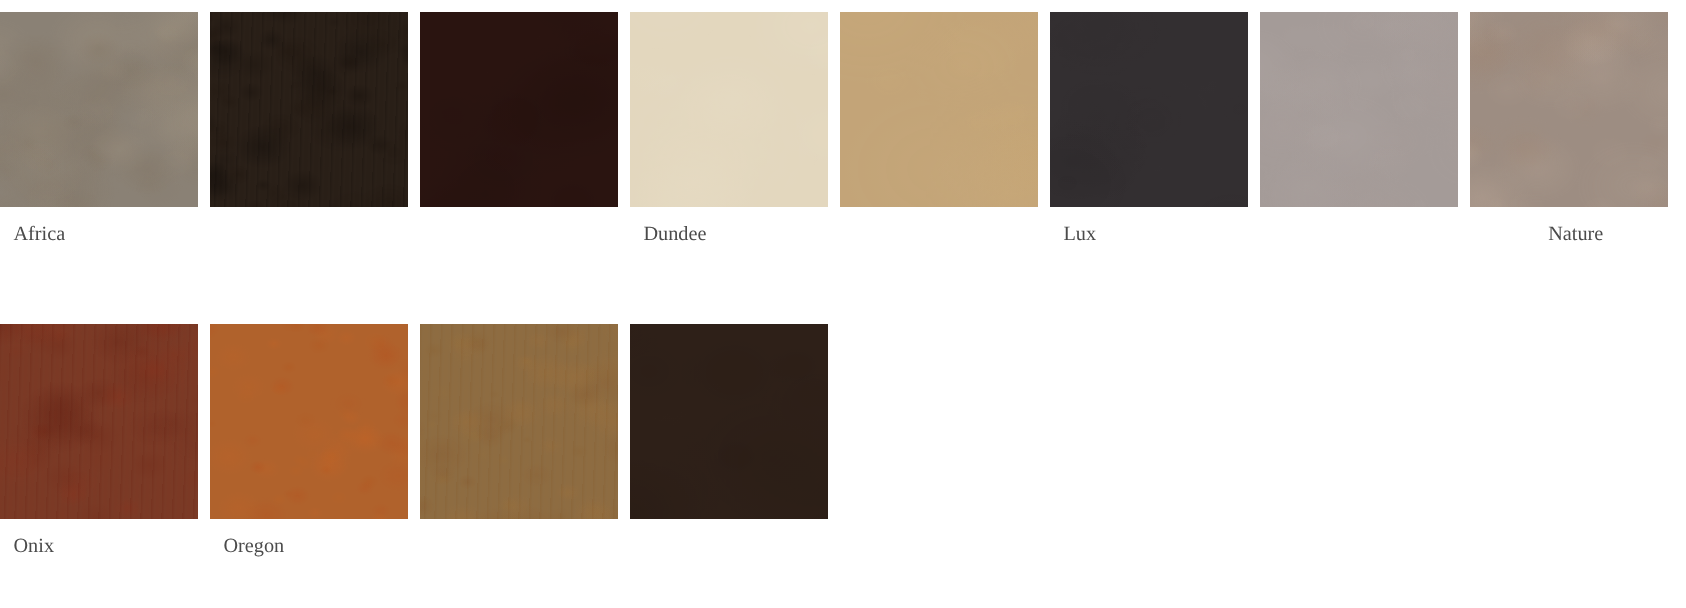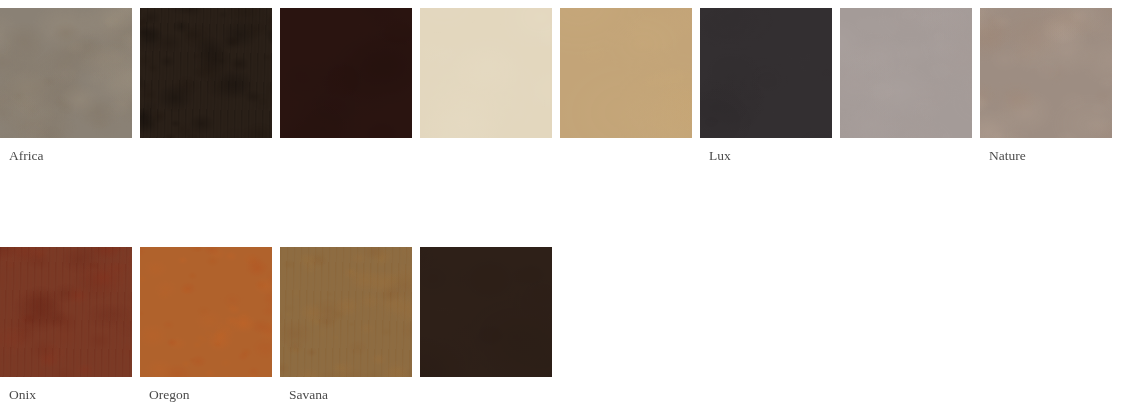--- a/index.html
+++ b/index.html
@@ -18,29 +18,29 @@
     position: relative;
     width: 1124px;
     height: 405px;
   }
   .swatch-row {
     display: flex;
     flex-direction: row;
     align-items: flex-start;
   }
   #row-0 { position: absolute; left: 0px; top: 8px; }
-  #row-1 { position: absolute; left: 0px; top: 247px; }
+  #row-1 { position: absolute; left: 0px; top: 216px; }
 
   .swatch-cell {
     width: 132px;
     margin-right: 8px;
     display: flex;
     flex-direction: column;
   }
-  .swatch-cell:last-child { margin-right: 0; }
+  .swatch-cell:last-child { margin-right: 0; align-items: center; }
 
   .swatch-tile {
     width: 132px;
     height: 130px;
     position: relative;
     overflow: hidden;
     background-repeat: repeat;
   }
   .swatch-tile .grain {
     position: absolute;
@@ -86,20 +86,21 @@
         <div class="swatch-tile" style="background-color: rgb(42, 20, 16);">
           <div class="grain" style="background-image: radial-gradient(47.6% 38.1% at 32.6% 93.8%, rgba(25, 10, 8, 0.15) 0%, rgba(25, 10, 8, 0) 70%), radial-gradient(67.5% 54% at 104% 21.3%, rgba(67, 33, 26, 0.09) 0%, rgba(67, 33, 26, 0) 70%), radial-gradient(51.9% 41.5% at 70.6% 46.4%, rgba(67, 33, 26, 0.15) 0%, rgba(67, 33, 26, 0) 70%), radial-gradient(40.8% 32.6% at 5.4% 107.1%, rgba(67, 33, 26, 0.16) 0%, rgba(67, 33, 26, 0) 70%), radial-gradient(71.1% 56.9% at 77.4% 48.5%, rgba(25, 10, 8, 0.14) 0%, rgba(25, 10, 8, 0) 70%), radial-gradient(47.6% 38.1% at 15.1% 51.6%, rgba(67, 33, 26, 0.1) 0%, rgba(67, 33, 26, 0) 70%), radial-gradient(67.5% 54% at 34.8% 72.2%, rgba(25, 10, 8, 0.07) 0%, rgba(25, 10, 8, 0) 70%), radial-gradient(43.6% 34.9% at 84.1% 43.5%, rgba(67, 33, 26, 0.12) 0%, rgba(67, 33, 26, 0) 70%);"></div>
           <div class="grain2" style="background-image: radial-gradient(32.2% 25.8% at 84.6% 19.8%, rgba(67, 33, 26, 0.08) 0%, rgba(67, 33, 26, 0) 70%), radial-gradient(28.4% 22.7% at 77% 97%, rgba(67, 33, 26, 0.1) 0%, rgba(67, 33, 26, 0) 70%), radial-gradient(38.4% 30.7% at 74.5% -4.9%, rgba(25, 10, 8, 0.07) 0%, rgba(25, 10, 8, 0) 70%), radial-gradient(42.7% 34.2% at 42.1% 74.7%, rgba(25, 10, 8, 0.06) 0%, rgba(25, 10, 8, 0) 70%), radial-gradient(23.3% 18.6% at 94.9% 18.5%, rgba(67, 33, 26, 0.06) 0%, rgba(67, 33, 26, 0) 70%), radial-gradient(29.2% 23.4% at 48.4% 53.3%, rgba(67, 33, 26, 0.13) 0%, rgba(67, 33, 26, 0) 70%);"></div>
         </div>
       </div>
       <div class="swatch-cell">
         <div class="swatch-tile" style="background-color: rgb(227, 215, 190);">
           <div class="grain" style="background-image: radial-gradient(84.9% 67.9% at 45.2% 54.5%, rgba(240, 232, 214, 0.04) 0%, rgba(240, 232, 214, 0) 70%), radial-gradient(40.3% 32.2% at 51.4% 44.6%, rgba(240, 232, 214, 0.08) 0%, rgba(240, 232, 214, 0) 70%), radial-gradient(54.2% 43.4% at 28.7% 106.1%, rgba(240, 232, 214, 0.1) 0%, rgba(240, 232, 214, 0) 70%), radial-gradient(45.9% 36.7% at 91.3% 7.2%, rgba(240, 232, 214, 0.11) 0%, rgba(240, 232, 214, 0) 70%), radial-gradient(43.4% 34.7% at 18.2% -3.6%, rgba(240, 232, 214, 0.05) 0%, rgba(240, 232, 214, 0) 70%), radial-gradient(47.6% 38.1% at 32.8% 85.6%, rgba(240, 232, 214, 0.07) 0%, rgba(240, 232, 214, 0) 70%), radial-gradient(83.4% 66.7% at 38.3% 75.1%, rgba(210, 196, 168, 0.07) 0%, rgba(210, 196, 168, 0) 70%);"></div>
           <div class="grain2" style="background-image: radial-gradient(40.5% 32.4% at -6% 44.7%, rgba(210, 196, 168, 0.05) 0%, rgba(210, 196, 168, 0) 70%), radial-gradient(42.4% 33.9% at 101.8% 62.7%, rgba(240, 232, 214, 0.09) 0%, rgba(240, 232, 214, 0) 70%), radial-gradient(26.4% 21.1% at 19.3% 35.3%, rgba(240, 232, 214, 0.06) 0%, rgba(240, 232, 214, 0) 70%), radial-gradient(44.5% 35.6% at 8.8% 108.5%, rgba(210, 196, 168, 0.07) 0%, rgba(210, 196, 168, 0) 70%), radial-gradient(28.2% 22.6% at 100.9% 21.2%, rgba(240, 232, 214, 0.09) 0%, rgba(240, 232, 214, 0) 70%), radial-gradient(33.6% 26.9% at -3.9% 25.8%, rgba(210, 196, 168, 0.07) 0%, rgba(210, 196, 168, 0) 70%);"></div>
         </div>
+        <div class="swatch-label">Dundee</div>
       </div>
       <div class="swatch-cell">
         <div class="swatch-tile" style="background-color: rgb(195, 164, 120);">
           <div class="grain" style="background-image: radial-gradient(76.7% 61.4% at 50.1% 80.4%, rgba(213, 187, 149, 0.06) 0%, rgba(213, 187, 149, 0) 70%), radial-gradient(64.7% 51.8% at 105.9% 92.5%, rgba(176, 143, 98, 0.12) 0%, rgba(176, 143, 98, 0) 70%), radial-gradient(61.4% 49.1% at 85.5% 93%, rgba(213, 187, 149, 0.08) 0%, rgba(213, 187, 149, 0) 70%), radial-gradient(74.1% 59.3% at 14.2% -2.7%, rgba(213, 187, 149, 0.11) 0%, rgba(213, 187, 149, 0) 70%), radial-gradient(49.6% 39.7% at 107.6% 68.5%, rgba(176, 143, 98, 0.1) 0%, rgba(176, 143, 98, 0) 70%), radial-gradient(43.4% 34.7% at 62.5% 27.7%, rgba(213, 187, 149, 0.06) 0%, rgba(213, 187, 149, 0) 70%), radial-gradient(57.8% 46.2% at 84.6% 63.1%, rgba(176, 143, 98, 0.08) 0%, rgba(176, 143, 98, 0) 70%);"></div>
           <div class="grain2" style="background-image: radial-gradient(45.4% 36.3% at 76.1% 17.9%, rgba(213, 187, 149, 0.05) 0%, rgba(213, 187, 149, 0) 70%), radial-gradient(37.9% 30.3% at 25.1% 35.6%, rgba(213, 187, 149, 0.05) 0%, rgba(213, 187, 149, 0) 70%), radial-gradient(23.1% 18.5% at 86.2% 52.4%, rgba(213, 187, 149, 0.07) 0%, rgba(213, 187, 149, 0) 70%), radial-gradient(22.5% 18% at 69.6% 56.9%, rgba(213, 187, 149, 0.05) 0%, rgba(213, 187, 149, 0) 70%), radial-gradient(42.4% 33.9% at 108.6% 5.4%, rgba(213, 187, 149, 0.06) 0%, rgba(213, 187, 149, 0) 70%), radial-gradient(37.1% 29.7% at 68.2% 19%, rgba(213, 187, 149, 0.05) 0%, rgba(213, 187, 149, 0) 70%);"></div>
         </div>
       </div>
       <div class="swatch-cell">
         <div class="swatch-tile" style="background-color: rgb(51, 47, 49);">
           <div class="grain" style="background-image: radial-gradient(70.3% 56.2% at 36.9% 32.8%, rgba(76, 70, 72, 0.05) 0%, rgba(76, 70, 72, 0) 70%), radial-gradient(53.9% 43.1% at 27.4% 4.9%, rgba(76, 70, 72, 0.08) 0%, rgba(76, 70, 72, 0) 70%), radial-gradient(81.5% 65.2% at 86.7% -2.3%, rgba(76, 70, 72, 0.06) 0%, rgba(76, 70, 72, 0) 70%), radial-gradient(71.1% 56.9% at 8.7% 87.7%, rgba(33, 30, 32, 0.1) 0%, rgba(33, 30, 32, 0) 70%), radial-gradient(44.3% 35.4% at 52.2% 57.2%, rgba(76, 70, 72, 0.09) 0%, rgba(76, 70, 72, 0) 70%), radial-gradient(56.2% 45% at 3.7% 15.2%, rgba(76, 70, 72, 0.06) 0%, rgba(76, 70, 72, 0) 70%), radial-gradient(41.1% 32.9% at 91.4% 107.9%, rgba(33, 30, 32, 0.11) 0%, rgba(33, 30, 32, 0) 70%);"></div>
@@ -134,21 +135,20 @@
           <div class="grain" style="background-image: radial-gradient(10.8% 8.6% at 98.9% 63.8%, rgba(145, 73, 28, 0.17) 0%, rgba(145, 73, 28, 0) 70%), radial-gradient(9.9% 7.9% at 36.4% 31.9%, rgba(145, 73, 28, 0.28) 0%, rgba(145, 73, 28, 0) 70%), radial-gradient(13.6% 10.9% at 69.9% 40.9%, rgba(145, 73, 28, 0.13) 0%, rgba(145, 73, 28, 0) 70%), radial-gradient(17.1% 13.7% at 95% 77.8%, rgba(145, 73, 28, 0.18) 0%, rgba(145, 73, 28, 0) 70%), radial-gradient(7.9% 6.3% at 86.2% 95.7%, rgba(145, 73, 28, 0.18) 0%, rgba(145, 73, 28, 0) 70%), radial-gradient(9.2% 7.4% at 54.2% 1.8%, rgba(145, 73, 28, 0.27) 0%, rgba(145, 73, 28, 0) 70%), radial-gradient(16.7% 13.4% at 28.4% 98%, rgba(145, 73, 28, 0.26) 0%, rgba(145, 73, 28, 0) 70%), radial-gradient(6.2% 5% at 104% 28.7%, rgba(205, 129, 72, 0.15) 0%, rgba(205, 129, 72, 0) 70%), radial-gradient(12.1% 9.7% at 108.8% -0.3%, rgba(205, 129, 72, 0.2) 0%, rgba(205, 129, 72, 0) 70%), radial-gradient(14.9% 11.9% at 61.3% 70%, rgba(205, 129, 72, 0.18) 0%, rgba(205, 129, 72, 0) 70%), radial-gradient(9.7% 7.8% at 44.2% 88%, rgba(145, 73, 28, 0.28) 0%, rgba(145, 73, 28, 0) 70%), radial-gradient(7.9% 6.3% at 69.2% 56.7%, rgba(205, 129, 72, 0.24) 0%, rgba(205, 129, 72, 0) 70%), radial-gradient(7.3% 5.8% at 68.9% 7%, rgba(205, 129, 72, 0.22) 0%, rgba(205, 129, 72, 0) 70%), radial-gradient(11% 8.8% at 97.3% 67.5%, rgba(205, 129, 72, 0.13) 0%, rgba(205, 129, 72, 0) 70%), radial-gradient(15.5% 12.4% at 105.3% 23.5%, rgba(145, 73, 28, 0.26) 0%, rgba(145, 73, 28, 0) 70%), radial-gradient(13% 10.4% at -7% 22.2%, rgba(145, 73, 28, 0.24) 0%, rgba(145, 73, 28, 0) 70%), radial-gradient(14.3% 11.4% at 101.9% 39.9%, rgba(145, 73, 28, 0.27) 0%, rgba(145, 73, 28, 0) 70%), radial-gradient(15% 12% at 88.7% 16.3%, rgba(145, 73, 28, 0.22) 0%, rgba(145, 73, 28, 0) 70%), radial-gradient(16.1% 12.9% at 14.8% 94.4%, rgba(205, 129, 72, 0.18) 0%, rgba(205, 129, 72, 0) 70%), radial-gradient(10.6% 8.5% at 98.2% 49.3%, rgba(145, 73, 28, 0.16) 0%, rgba(145, 73, 28, 0) 70%), radial-gradient(6.6% 5.3% at 24.1% 73.5%, rgba(145, 73, 28, 0.3) 0%, rgba(145, 73, 28, 0) 70%), radial-gradient(5.9% 4.7% at 32.3% 10.2%, rgba(205, 129, 72, 0.24) 0%, rgba(205, 129, 72, 0) 70%), radial-gradient(7.2% 5.8% at 85.6% 101%, rgba(205, 129, 72, 0.25) 0%, rgba(205, 129, 72, 0) 70%), radial-gradient(11.1% 8.9% at 89% 15.9%, rgba(145, 73, 28, 0.17) 0%, rgba(145, 73, 28, 0) 70%), radial-gradient(16.5% 13.2% at 52.7% 56.6%, rgba(205, 129, 72, 0.14) 0%, rgba(205, 129, 72, 0) 70%), radial-gradient(12.2% 9.8% at 91.6% 61.1%, rgba(145, 73, 28, 0.25) 0%, rgba(145, 73, 28, 0) 70%), radial-gradient(5.8% 4.6% at 53% 96.9%, rgba(205, 129, 72, 0.19) 0%, rgba(205, 129, 72, 0) 70%), radial-gradient(12.6% 10.1% at 95.1% 30%, rgba(205, 129, 72, 0.26) 0%, rgba(205, 129, 72, 0) 70%), radial-gradient(13.3% 10.6% at 19.6% 32.2%, rgba(205, 129, 72, 0.12) 0%, rgba(205, 129, 72, 0) 70%), radial-gradient(12.8% 10.2% at 65.3% 63.3%, rgba(205, 129, 72, 0.16) 0%, rgba(205, 129, 72, 0) 70%), radial-gradient(7.4% 5.9% at 71.3% 48%, rgba(205, 129, 72, 0.22) 0%, rgba(205, 129, 72, 0) 70%), radial-gradient(13.6% 10.9% at 11.9% 16.8%, rgba(205, 129, 72, 0.14) 0%, rgba(205, 129, 72, 0) 70%), radial-gradient(9.6% 7.7% at 58.6% 5.4%, rgba(205, 129, 72, 0.17) 0%, rgba(205, 129, 72, 0) 70%), radial-gradient(10.6% 8.5% at -2.3% 2.7%, rgba(145, 73, 28, 0.24) 0%, rgba(145, 73, 28, 0) 70%), radial-gradient(10.7% 8.6% at 107.7% 99.9%, rgba(205, 129, 72, 0.26) 0%, rgba(205, 129, 72, 0) 70%), radial-gradient(11% 8.8% at 106.2% 55.1%, rgba(205, 129, 72, 0.2) 0%, rgba(205, 129, 72, 0) 70%), radial-gradient(14.4% 11.5% at 60% 73.2%, rgba(205, 129, 72, 0.22) 0%, rgba(205, 129, 72, 0) 70%), radial-gradient(14.3% 11.4% at 78.6% 59%, rgba(205, 129, 72, 0.26) 0%, rgba(205, 129, 72, 0) 70%), radial-gradient(7.9% 6.3% at 21.5% 59.8%, rgba(145, 73, 28, 0.16) 0%, rgba(145, 73, 28, 0) 70%), radial-gradient(7.1% 5.7% at 78.2% 84.2%, rgba(145, 73, 28, 0.22) 0%, rgba(145, 73, 28, 0) 70%), radial-gradient(11.6% 9.3% at 78.1% 58.3%, rgba(205, 129, 72, 0.21) 0%, rgba(205, 129, 72, 0) 70%), radial-gradient(17.2% 13.8% at 9.7% 68%, rgba(205, 129, 72, 0.18) 0%, rgba(205, 129, 72, 0) 70%), radial-gradient(10.6% 8.5% at 86.1% 10.1%, rgba(145, 73, 28, 0.16) 0%, rgba(145, 73, 28, 0) 70%), radial-gradient(9.9% 7.9% at 28.7% 74.2%, rgba(205, 129, 72, 0.17) 0%, rgba(205, 129, 72, 0) 70%);"></div>
           <div class="grain2" style="background-image: radial-gradient(6.5% 5.2% at 34.8% 33.6%, rgba(205, 129, 72, 0.19) 0%, rgba(205, 129, 72, 0) 70%), radial-gradient(7.1% 5.7% at 80.4% 80.9%, rgba(145, 73, 28, 0.22) 0%, rgba(145, 73, 28, 0) 70%), radial-gradient(4.4% 3.5% at -7.1% 18%, rgba(205, 129, 72, 0.19) 0%, rgba(205, 129, 72, 0) 70%), radial-gradient(4.4% 3.5% at 39.3% 87.1%, rgba(145, 73, 28, 0.12) 0%, rgba(145, 73, 28, 0) 70%), radial-gradient(9.9% 7.9% at 101.3% 60.5%, rgba(205, 129, 72, 0.2) 0%, rgba(205, 129, 72, 0) 70%), radial-gradient(5.8% 4.6% at -8.4% 50%, rgba(145, 73, 28, 0.11) 0%, rgba(145, 73, 28, 0) 70%), radial-gradient(5.3% 4.2% at 44.9% 69.5%, rgba(205, 129, 72, 0.14) 0%, rgba(205, 129, 72, 0) 70%), radial-gradient(2.7% 2.2% at -7.3% 74.4%, rgba(145, 73, 28, 0.17) 0%, rgba(145, 73, 28, 0) 70%), radial-gradient(7.3% 5.8% at 107.5% 77.4%, rgba(205, 129, 72, 0.16) 0%, rgba(205, 129, 72, 0) 70%), radial-gradient(3.8% 3% at 65.6% 100.2%, rgba(205, 129, 72, 0.17) 0%, rgba(205, 129, 72, 0) 70%), radial-gradient(6.8% 5.4% at 65.1% 89%, rgba(205, 129, 72, 0.15) 0%, rgba(205, 129, 72, 0) 70%), radial-gradient(8.3% 6.6% at 60.9% 67.4%, rgba(205, 129, 72, 0.21) 0%, rgba(205, 129, 72, 0) 70%), radial-gradient(3.1% 2.5% at 81.6% 102.5%, rgba(145, 73, 28, 0.2) 0%, rgba(145, 73, 28, 0) 70%), radial-gradient(4.3% 3.4% at 53.5% -1.2%, rgba(205, 129, 72, 0.13) 0%, rgba(205, 129, 72, 0) 70%), radial-gradient(3.4% 2.7% at 85.9% 108.6%, rgba(145, 73, 28, 0.2) 0%, rgba(145, 73, 28, 0) 70%), radial-gradient(2.7% 2.2% at 46.8% -6%, rgba(145, 73, 28, 0.19) 0%, rgba(145, 73, 28, 0) 70%), radial-gradient(8.7% 7% at 18% 37.2%, rgba(205, 129, 72, 0.11) 0%, rgba(205, 129, 72, 0) 70%), radial-gradient(6.5% 5.2% at 67.8% 45.9%, rgba(205, 129, 72, 0.12) 0%, rgba(205, 129, 72, 0) 70%), radial-gradient(5.9% 4.7% at 43.4% 75.3%, rgba(205, 129, 72, 0.2) 0%, rgba(205, 129, 72, 0) 70%), radial-gradient(6.5% 5.2% at 44.2% 0.9%, rgba(145, 73, 28, 0.2) 0%, rgba(145, 73, 28, 0) 70%), radial-gradient(5.6% 4.5% at 51.8% 66.5%, rgba(205, 129, 72, 0.11) 0%, rgba(205, 129, 72, 0) 70%), radial-gradient(4.1% 3.3% at 0.9% 51.1%, rgba(145, 73, 28, 0.14) 0%, rgba(145, 73, 28, 0) 70%), radial-gradient(6.3% 5% at 1% 24.6%, rgba(205, 129, 72, 0.2) 0%, rgba(205, 129, 72, 0) 70%), radial-gradient(8.5% 6.8% at 79% 52.2%, rgba(205, 129, 72, 0.15) 0%, rgba(205, 129, 72, 0) 70%), radial-gradient(8.9% 7.1% at 48.3% 49.4%, rgba(145, 73, 28, 0.13) 0%, rgba(145, 73, 28, 0) 70%), radial-gradient(7.1% 5.7% at 91.2% 29%, rgba(145, 73, 28, 0.16) 0%, rgba(145, 73, 28, 0) 70%), radial-gradient(7.3% 5.8% at -8.5% -7.4%, rgba(205, 129, 72, 0.22) 0%, rgba(205, 129, 72, 0) 70%), radial-gradient(8.3% 6.6% at 55% 10.9%, rgba(145, 73, 28, 0.21) 0%, rgba(145, 73, 28, 0) 70%), radial-gradient(4.9% 3.9% at 58.8% 74.9%, rgba(145, 73, 28, 0.18) 0%, rgba(145, 73, 28, 0) 70%), radial-gradient(9.7% 7.8% at 83.6% 9%, rgba(205, 129, 72, 0.16) 0%, rgba(205, 129, 72, 0) 70%), radial-gradient(5.5% 4.4% at 34.8% 90%, rgba(205, 129, 72, 0.22) 0%, rgba(205, 129, 72, 0) 70%), radial-gradient(9.4% 7.5% at 41.5% -0.6%, rgba(145, 73, 28, 0.18) 0%, rgba(145, 73, 28, 0) 70%), radial-gradient(5.9% 4.7% at 39.8% 22.2%, rgba(145, 73, 28, 0.21) 0%, rgba(145, 73, 28, 0) 70%), radial-gradient(7.1% 5.7% at 47.8% 71.2%, rgba(205, 129, 72, 0.16) 0%, rgba(205, 129, 72, 0) 70%), radial-gradient(7.8% 6.2% at 27.5% -3.2%, rgba(205, 129, 72, 0.11) 0%, rgba(205, 129, 72, 0) 70%);"></div>
         </div>
         <div class="swatch-label">Oregon</div>
       </div>
       <div class="swatch-cell">
         <div class="swatch-tile" style="background-color: rgb(141, 108, 66);">
           <div class="grain" style="background-image: radial-gradient(12.7% 10.2% at 68% 41.5%, rgba(169, 138, 94, 0.19) 0%, rgba(169, 138, 94, 0) 70%), radial-gradient(8.5% 6.8% at 74.8% 86.4%, rgba(169, 138, 94, 0.26) 0%, rgba(169, 138, 94, 0) 70%), radial-gradient(16.2% 13% at -7.3% 54.4%, rgba(111, 82, 48, 0.33) 0%, rgba(111, 82, 48, 0) 70%), radial-gradient(15.1% 12.1% at 50.8% 45.6%, rgba(169, 138, 94, 0.26) 0%, rgba(169, 138, 94, 0) 70%), radial-gradient(17% 13.6% at 21.7% 101.5%, rgba(169, 138, 94, 0.28) 0%, rgba(169, 138, 94, 0) 70%), radial-gradient(21% 16.8% at 94.1% 29.9%, rgba(111, 82, 48, 0.23) 0%, rgba(111, 82, 48, 0) 70%), radial-gradient(17.5% 14% at 78.2% 27.3%, rgba(169, 138, 94, 0.31) 0%, rgba(169, 138, 94, 0) 70%), radial-gradient(18.6% 14.9% at 96% 23.4%, rgba(169, 138, 94, 0.15) 0%, rgba(169, 138, 94, 0) 70%), radial-gradient(9.3% 7.4% at 60% 8.6%, rgba(169, 138, 94, 0.19) 0%, rgba(169, 138, 94, 0) 70%), radial-gradient(12.9% 10.3% at 83.2% 36.3%, rgba(111, 82, 48, 0.31) 0%, rgba(111, 82, 48, 0) 70%), radial-gradient(13.8% 11% at 24.3% 50.5%, rgba(169, 138, 94, 0.29) 0%, rgba(169, 138, 94, 0) 70%), radial-gradient(12.8% 10.2% at 48.4% 94.2%, rgba(169, 138, 94, 0.18) 0%, rgba(169, 138, 94, 0) 70%), radial-gradient(18.8% 15% at 38.6% 103.5%, rgba(111, 82, 48, 0.27) 0%, rgba(111, 82, 48, 0) 70%), radial-gradient(12.7% 10.2% at 71.7% 3.9%, rgba(111, 82, 48, 0.29) 0%, rgba(111, 82, 48, 0) 70%), radial-gradient(20% 16% at 36.4% 49.2%, rgba(111, 82, 48, 0.25) 0%, rgba(111, 82, 48, 0) 70%), radial-gradient(17.1% 13.7% at 88% 100.6%, rgba(169, 138, 94, 0.17) 0%, rgba(169, 138, 94, 0) 70%), radial-gradient(11.5% 9.2% at 35.7% 57.8%, rgba(111, 82, 48, 0.23) 0%, rgba(111, 82, 48, 0) 70%), radial-gradient(9.9% 7.9% at 34.7% 108.3%, rgba(111, 82, 48, 0.16) 0%, rgba(111, 82, 48, 0) 70%), radial-gradient(7.2% 5.8% at 24% 81%, rgba(111, 82, 48, 0.3) 0%, rgba(111, 82, 48, 0) 70%), radial-gradient(20.8% 16.6% at 10.9% 66.8%, rgba(111, 82, 48, 0.29) 0%, rgba(111, 82, 48, 0) 70%), radial-gradient(10.7% 8.6% at 0.7% 93.3%, rgba(111, 82, 48, 0.29) 0%, rgba(111, 82, 48, 0) 70%), radial-gradient(10.3% 8.2% at 30.1% 11.2%, rgba(111, 82, 48, 0.15) 0%, rgba(111, 82, 48, 0) 70%), radial-gradient(21.2% 17% at 105.5% -0.3%, rgba(169, 138, 94, 0.14) 0%, rgba(169, 138, 94, 0) 70%), radial-gradient(7.3% 5.8% at -6% 89.5%, rgba(169, 138, 94, 0.17) 0%, rgba(169, 138, 94, 0) 70%), radial-gradient(19.7% 15.8% at 56.1% 103.3%, rgba(111, 82, 48, 0.26) 0%, rgba(111, 82, 48, 0) 70%), radial-gradient(8.7% 7% at 65.8% 62.5%, rgba(169, 138, 94, 0.17) 0%, rgba(169, 138, 94, 0) 70%), radial-gradient(12.7% 10.2% at 58.9% 77.6%, rgba(111, 82, 48, 0.2) 0%, rgba(111, 82, 48, 0) 70%), radial-gradient(16.9% 13.5% at 101.4% 64.2%, rgba(111, 82, 48, 0.2) 0%, rgba(111, 82, 48, 0) 70%), radial-gradient(7.7% 6.2% at 20.8% 104.9%, rgba(169, 138, 94, 0.31) 0%, rgba(169, 138, 94, 0) 70%), radial-gradient(14.4% 11.5% at 66.5% -7.3%, rgba(169, 138, 94, 0.18) 0%, rgba(169, 138, 94, 0) 70%), radial-gradient(9% 7.2% at 53.9% 20.1%, rgba(169, 138, 94, 0.21) 0%, rgba(169, 138, 94, 0) 70%), radial-gradient(10.3% 8.2% at 11.5% 77.5%, rgba(111, 82, 48, 0.23) 0%, rgba(111, 82, 48, 0) 70%), radial-gradient(15% 12% at 88.1% 95.9%, rgba(169, 138, 94, 0.16) 0%, rgba(169, 138, 94, 0) 70%), radial-gradient(17.4% 13.9% at 64% 25%, rgba(169, 138, 94, 0.28) 0%, rgba(169, 138, 94, 0) 70%), radial-gradient(13.7% 11% at 23.7% 11.8%, rgba(169, 138, 94, 0.16) 0%, rgba(169, 138, 94, 0) 70%), radial-gradient(10.7% 8.6% at 77.9% 6.7%, rgba(169, 138, 94, 0.24) 0%, rgba(169, 138, 94, 0) 70%), radial-gradient(18.7% 15% at 86.7% 43%, rgba(169, 138, 94, 0.22) 0%, rgba(169, 138, 94, 0) 70%), radial-gradient(19.6% 15.7% at 98.8% 49.2%, rgba(169, 138, 94, 0.25) 0%, rgba(169, 138, 94, 0) 70%);"></div>
           <div class="grain2" style="background-image: repeating-linear-gradient(92deg, rgba(111, 82, 48, 0.3) 0px, rgba(111, 82, 48, 0) 2px, rgba(169, 138, 94, 0.1) 4px, rgba(111, 82, 48, 0) 7px), radial-gradient(4.6% 3.7% at 41.9% 69.8%, rgba(169, 138, 94, 0.21) 0%, rgba(169, 138, 94, 0) 70%), radial-gradient(7.6% 6.1% at 22% 17.4%, rgba(169, 138, 94, 0.14) 0%, rgba(169, 138, 94, 0) 70%), radial-gradient(8.7% 7% at 25.2% 57.5%, rgba(169, 138, 94, 0.2) 0%, rgba(169, 138, 94, 0) 70%), radial-gradient(7.6% 6.1% at 7% 13.4%, rgba(111, 82, 48, 0.25) 0%, rgba(111, 82, 48, 0) 70%), radial-gradient(7.4% 5.9% at 44.7% 92.6%, rgba(169, 138, 94, 0.24) 0%, rgba(169, 138, 94, 0) 70%), radial-gradient(7.5% 6% at -4% 16.2%, rgba(111, 82, 48, 0.18) 0%, rgba(111, 82, 48, 0) 70%), radial-gradient(7.9% 6.3% at 21.1% 107.1%, rgba(169, 138, 94, 0.2) 0%, rgba(169, 138, 94, 0) 70%), radial-gradient(8.3% 6.6% at 11.6% 35.4%, rgba(169, 138, 94, 0.14) 0%, rgba(169, 138, 94, 0) 70%), radial-gradient(11% 8.8% at 70.8% 99.9%, rgba(111, 82, 48, 0.23) 0%, rgba(111, 82, 48, 0) 70%), radial-gradient(5.5% 4.4% at 28.6% 57.7%, rgba(169, 138, 94, 0.24) 0%, rgba(169, 138, 94, 0) 70%), radial-gradient(3.9% 3.1% at 53.7% 18.7%, rgba(169, 138, 94, 0.26) 0%, rgba(169, 138, 94, 0) 70%), radial-gradient(8.2% 6.6% at 102.5% -7.5%, rgba(111, 82, 48, 0.21) 0%, rgba(111, 82, 48, 0) 70%), radial-gradient(4.3% 3.4% at 5.9% 51.8%, rgba(169, 138, 94, 0.19) 0%, rgba(169, 138, 94, 0) 70%), radial-gradient(6.9% 5.5% at 80.6% 65.4%, rgba(111, 82, 48, 0.21) 0%, rgba(111, 82, 48, 0) 70%), radial-gradient(7.7% 6.2% at 31.6% 66.8%, rgba(169, 138, 94, 0.12) 0%, rgba(169, 138, 94, 0) 70%), radial-gradient(4.8% 3.8% at 104.9% 20.6%, rgba(111, 82, 48, 0.27) 0%, rgba(111, 82, 48, 0) 70%), radial-gradient(11.8% 9.4% at 25.8% -5.2%, rgba(111, 82, 48, 0.19) 0%, rgba(111, 82, 48, 0) 70%), radial-gradient(11.1% 8.9% at 85.4% 25%, rgba(169, 138, 94, 0.14) 0%, rgba(169, 138, 94, 0) 70%), radial-gradient(10.8% 8.6% at 19.7% 9.4%, rgba(169, 138, 94, 0.25) 0%, rgba(169, 138, 94, 0) 70%), radial-gradient(9.3% 7.4% at 89% 96.3%, rgba(169, 138, 94, 0.14) 0%, rgba(169, 138, 94, 0) 70%), radial-gradient(7.3% 5.8% at 7.2% 47.2%, rgba(111, 82, 48, 0.14) 0%, rgba(111, 82, 48, 0) 70%), radial-gradient(7.2% 5.8% at 11.5% 79.5%, rgba(169, 138, 94, 0.24) 0%, rgba(169, 138, 94, 0) 70%), radial-gradient(7% 5.6% at 19.6% 103.7%, rgba(169, 138, 94, 0.14) 0%, rgba(169, 138, 94, 0) 70%), radial-gradient(9.5% 7.6% at 76.6% 10.9%, rgba(169, 138, 94, 0.26) 0%, rgba(169, 138, 94, 0) 70%), radial-gradient(11.3% 9% at 28.8% 8.8%, rgba(111, 82, 48, 0.24) 0%, rgba(111, 82, 48, 0) 70%), radial-gradient(3.7% 3% at 54.2% 59.4%, rgba(111, 82, 48, 0.22) 0%, rgba(111, 82, 48, 0) 70%), radial-gradient(10.4% 8.3% at 46% 102.3%, rgba(169, 138, 94, 0.26) 0%, rgba(169, 138, 94, 0) 70%), radial-gradient(10.7% 8.6% at 100.7% 98.3%, rgba(111, 82, 48, 0.21) 0%, rgba(111, 82, 48, 0) 70%), radial-gradient(4.6% 3.7% at 37.7% 36.1%, rgba(111, 82, 48, 0.14) 0%, rgba(111, 82, 48, 0) 70%), radial-gradient(8.9% 7.1% at 44% 52.4%, rgba(111, 82, 48, 0.2) 0%, rgba(111, 82, 48, 0) 70%);"></div>
         </div>
-        <div class="swatch-label">Savana</div>
       </div>
       <div class="swatch-cell">
         <div class="swatch-tile" style="background-color: rgb(46, 32, 24);">
           <div class="grain" style="background-image: radial-gradient(74.7% 59.8% at 98.5% 88.3%, rgba(28, 18, 12, 0.08) 0%, rgba(28, 18, 12, 0) 70%), radial-gradient(43.8% 35% at 94.6% 32.5%, rgba(70, 50, 39, 0.1) 0%, rgba(70, 50, 39, 0) 70%), radial-gradient(80.8% 64.6% at 71.5% 68.6%, rgba(28, 18, 12, 0.11) 0%, rgba(28, 18, 12, 0) 70%), radial-gradient(71.6% 57.3% at -2.9% 99.2%, rgba(70, 50, 39, 0.1) 0%, rgba(70, 50, 39, 0) 70%), radial-gradient(46.5% 37.2% at 15% 25.5%, rgba(70, 50, 39, 0.05) 0%, rgba(70, 50, 39, 0) 70%), radial-gradient(82% 65.6% at -8% 85.3%, rgba(70, 50, 39, 0.08) 0%, rgba(70, 50, 39, 0) 70%), radial-gradient(51.9% 41.5% at 3.1% 98.1%, rgba(28, 18, 12, 0.11) 0%, rgba(28, 18, 12, 0) 70%);"></div>
           <div class="grain2" style="background-image: radial-gradient(20.4% 16.3% at 53.5% 67.8%, rgba(28, 18, 12, 0.07) 0%, rgba(28, 18, 12, 0) 70%), radial-gradient(41% 32.8% at 9.7% 24.2%, rgba(28, 18, 12, 0.04) 0%, rgba(28, 18, 12, 0) 70%), radial-gradient(37% 29.6% at 102.6% 108%, rgba(70, 50, 39, 0.08) 0%, rgba(70, 50, 39, 0) 70%), radial-gradient(39.3% 31.4% at 52.7% 25%, rgba(28, 18, 12, 0.07) 0%, rgba(28, 18, 12, 0) 70%), radial-gradient(21.3% 17% at 84.2% 21.7%, rgba(28, 18, 12, 0.07) 0%, rgba(28, 18, 12, 0) 70%), radial-gradient(34% 27.2% at -5% -0.2%, rgba(70, 50, 39, 0.06) 0%, rgba(70, 50, 39, 0) 70%);"></div>
         </div>
       </div>
     </div>
 </div>
 

